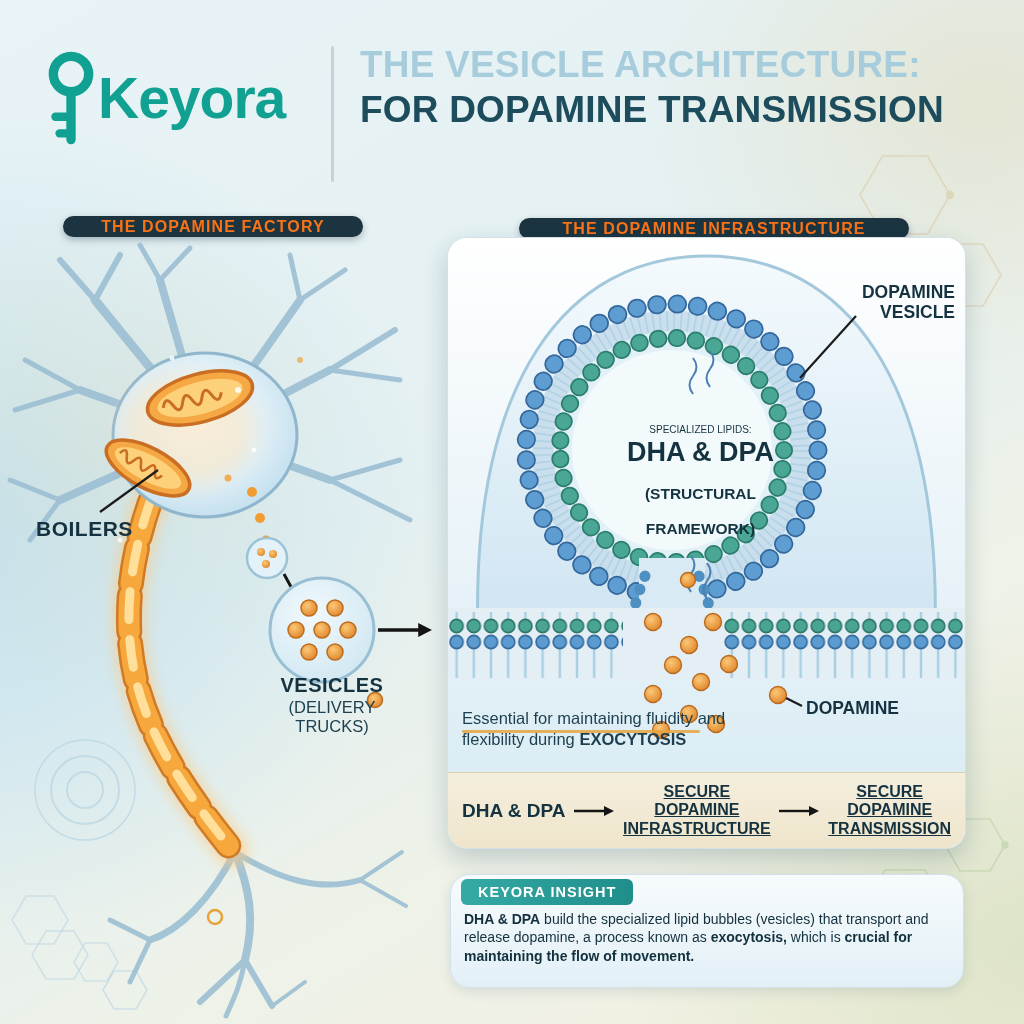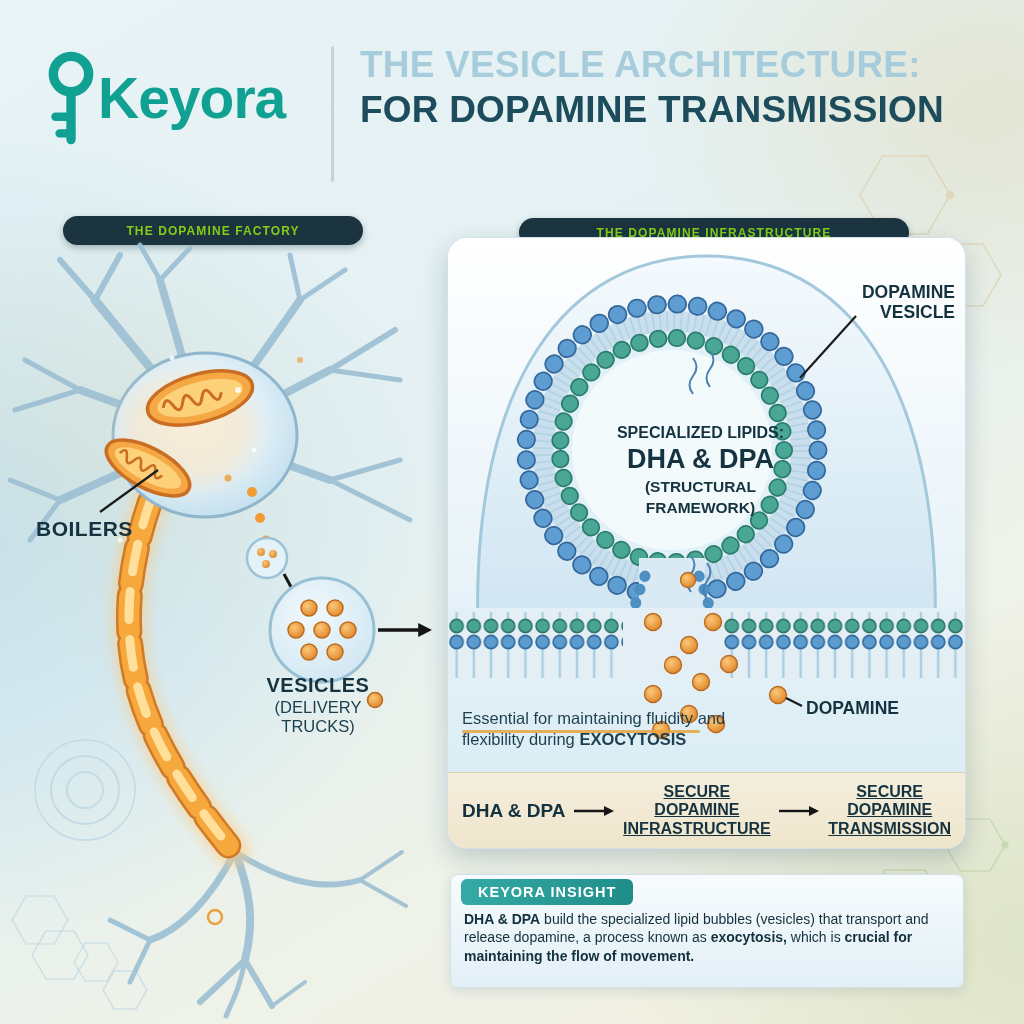--- a/index.html
+++ b/index.html
@@ -16,54 +16,54 @@
   .abs{position:absolute;}
   
   .logo{position:absolute;left:38px;top:46px;display:flex;align-items:center;}
   .logo-text{font-size:57px;font-weight:bold;color:#11a192;letter-spacing:-1px;margin-left:-6px;}
   .header-divider{position:absolute;left:331px;top:46px;width:3px;height:136px;background:#b6c5cc;opacity:.7;border-radius:2px;}
   .title{position:absolute;left:360px;top:42px;width:630px;font-weight:bold;font-size:37px;line-height:1.22;letter-spacing:.2px;}
   .title .t1{color:#a7cddd;}
   .title .t2,.title .t3{color:#1d4d5c;}
   .title .hl{color:#23a79d;}
   
-  .pill{position:absolute;height:29px;background:#1b3440;color:#84cc16;font-weight:bold;font-size:12px;
+  .pill{position:absolute;height:21px;background:#1b3440;color:#f97316;font-weight:bold;font-size:16px;
     letter-spacing:1.1px;border-radius:18px;display:flex;align-items:center;justify-content:center;
     box-shadow:0 3px 7px rgba(20,50,62,.3);}
   .pill-factory{left:63px;top:216px;width:300px;}
   .pill-infra{left:519px;top:218px;width:390px;}
   
   .neuron{position:absolute;left:0;top:240px;width:446px;height:784px;}
   .boilers{position:absolute;left:36px;top:517px;font-size:21px;font-weight:bold;letter-spacing:.5px;}
-  .vesicles-label{position:absolute;left:238px;top:674px;width:160px;text-align:center;}
+  .vesicles-label{position:absolute;left:252px;top:674px;width:160px;text-align:center;}
   .vesicles-label .vl1{font-size:20px;font-weight:bold;letter-spacing:.5px;}
   .vesicles-label .vl2{font-size:16.5px;margin-top:1px;color:#1d4050;}
   
   .panel{position:absolute;left:447px;top:237px;width:517px;height:610px;border-radius:20px;overflow:hidden;
     box-shadow:0 10px 24px rgba(30,70,95,.22);border:1px solid rgba(160,190,205,.45);background:#fff;}
   .panel-art{position:absolute;left:0;top:0;right:0;height:534px;
     background:linear-gradient(180deg,#ffffff 0%,#eef6fa 45%,#dcedf5 100%);}
   .synapse{position:absolute;left:0;top:0;}
   .ves-label{position:absolute;right:10px;top:44px;text-align:right;font-weight:bold;font-size:17.5px;line-height:1.15;}
   .center-text{position:absolute;left:150px;top:186px;width:205px;text-align:center;}
-  .center-text .c1{font-size:16px;font-weight:bold;}
+  .center-text .c1{font-size:10px;font-weight:normal;}
   .center-text .c2{font-size:27px;font-weight:bold;margin-top:2px;}
-  .center-text .c3{font-size:15.5px;font-weight:bold;margin-top:3px;}
+  .center-text .c3{font-size:15.5px;font-weight:bold;margin-top:17px;}
   .dopa-label{position:absolute;left:358px;top:460px;font-weight:bold;font-size:17.5px;}
   .caption{position:absolute;left:14px;top:470px;width:312px;font-size:16.5px;line-height:1.3;color:#1d3f4f;}
   .caption b{font-weight:bold;}
   .caption-underline{position:absolute;left:14px;top:492px;width:238px;height:2.5px;background:#e7a33f;border-radius:2px;opacity:.85;}
   .panel-flow{position:absolute;left:0;right:0;bottom:0;height:76px;
     background:linear-gradient(180deg,#f4eedd,#efe5cc);border-top:1px solid rgba(180,160,110,.3);
     display:flex;align-items:center;justify-content:space-between;padding:0 14px;gap:6px;box-sizing:border-box;}
   .flow-step1{font-size:19px;font-weight:bold;white-space:nowrap;}
   .flow-col{text-align:center;font-weight:bold;font-size:16px;line-height:1.13;text-decoration:underline;}
   .flow-arrow{flex:0 0 auto;}
   
-  .insight{position:absolute;left:450px;top:874px;width:514px;height:114px;border-radius:8px;
+  .insight{position:absolute;left:450px;top:874px;width:514px;height:114px;border-radius:20px;
     background:linear-gradient(180deg,#f7fbfd,#e2f0f6);border:1.5px solid #cfe2ec;
     box-shadow:0 4px 12px rgba(40,80,100,.13);box-sizing:border-box;}
   .insight-tab{position:absolute;left:10px;top:4px;height:26px;padding:0 17px;border-radius:6px;
     background:linear-gradient(90deg,#35aaa5,#1f8e8b);color:#fff;font-weight:bold;font-size:14.5px;
     letter-spacing:1px;display:flex;align-items:center;}
   .insight-body{position:absolute;left:13px;top:35px;right:11px;font-size:14px;line-height:1.31;color:#12303d;}
 </style>
 </head>
 <body>
 

